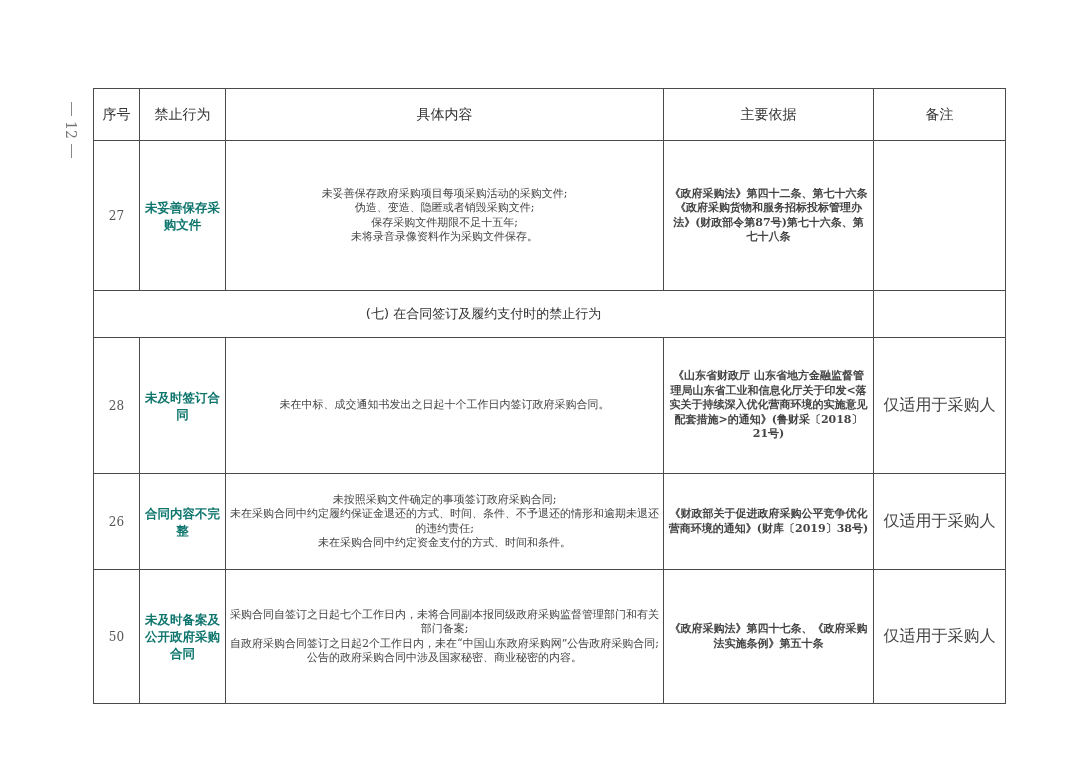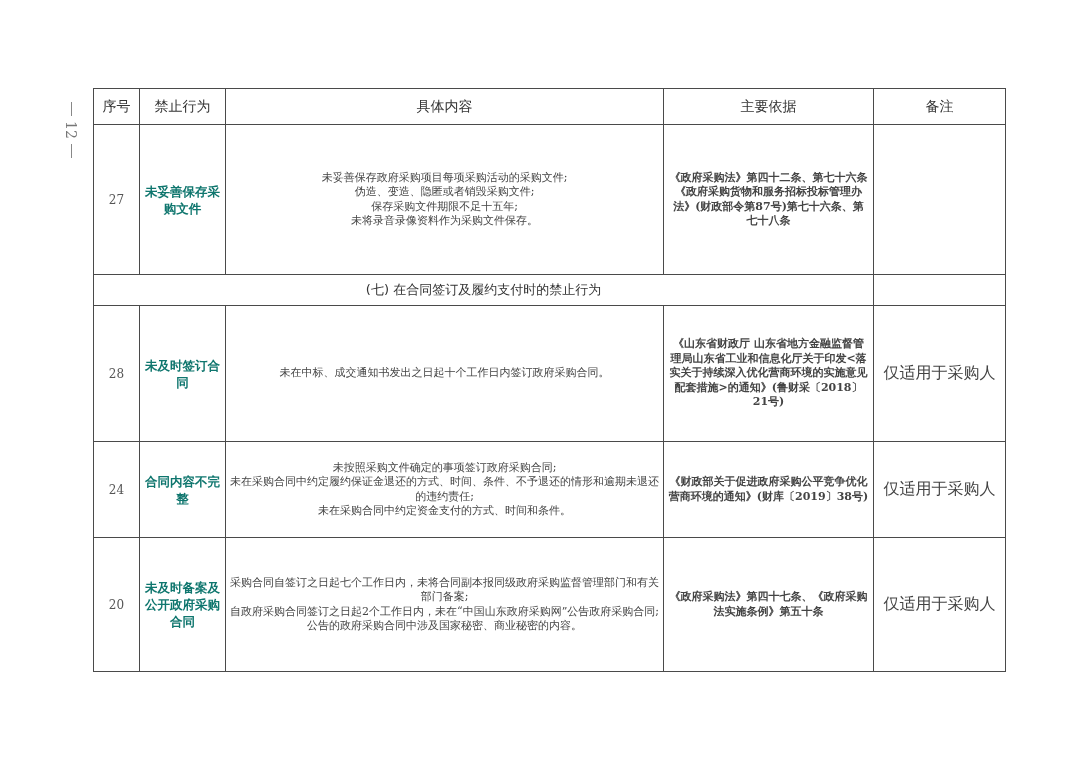--- a/index.html
+++ b/index.html
@@ -4,21 +4,21 @@
 <style>
   html, body { margin:0; padding:0; background:#ffffff; }
   body { width:1080px; height:764px; position:relative; overflow:hidden;
          font-family:"DejaVu Serif", "Liberation Serif", serif; color:#333; }
   .page-num { position:absolute; left:58px; top:102px; width:26px; height:70px;
               display:flex; flex-direction:column; align-items:center; color:#777; font-size:13px; }
   .page-num .dash { width:1px; height:14px; background:#888; }
   .page-num .num { transform:rotate(90deg); margin:6px 0; font-size:14px; }
   table.main { position:absolute; left:93px; top:88px; width:912px; border-collapse:collapse;
                table-layout:fixed; }
-  table.main td, table.main th { border:1.5px solid #4a4a4a; padding:0 4px; vertical-align:middle;text-align:center; }
+  table.main td, table.main th { border:1.5px solid #4a4a4a; padding:8px 4px; vertical-align:middle;text-align:center; }
   th { font-family:"DejaVu Sans", "Liberation Sans", sans-serif; font-weight:normal; font-size:14px; color:#333; height:35px; }
   td.seq { text-align:center; font-size:12px; color:#555; }
   td.act { font-family:"DejaVu Sans", "Liberation Sans", sans-serif; font-weight:bold; font-size:12.5px; line-height:17px; color:#0f766e; padding-left:3px; }
   td.cont { font-size:11px; line-height:14.5px; color:#444; padding-left:3px; }
   td.basis { font-size:11px; line-height:14.5px; color:#444; padding-left:3px;font-weight:bold; }
   td.note { font-size:16px; color:#444; padding-left:3px; }
   td.section { font-family:"DejaVu Sans", "Liberation Sans", sans-serif; font-size:13px; color:#333; height:30px; padding-left:8px; }
   .line { display:block; }
 </style>
 </head>
@@ -70,34 +70,34 @@
     <td class="act">未及时签订合同</td>
     <td class="cont">
       <span class="line">未在中标、成交通知书发出之日起十个工作日内签订政府采购合同。</span>
     </td>
     <td class="basis">
       <span class="line">《山东省财政厅 山东省地方金融监督管理局山东省工业和信息化厅关于印发&lt;落实关于持续深入优化营商环境的实施意见配套措施&gt;的通知》(鲁财采〔2018〕21号)</span>
     </td>
     <td class="note">仅适用于采购人</td>
   </tr>
   <tr style="height:96px">
-    <td class="seq">24</td>
+    <td class="seq">26</td>
     <td class="act">合同内容不完整</td>
     <td class="cont">
       <span class="line">未按照采购文件确定的事项签订政府采购合同;</span>
       <span class="line">未在采购合同中约定履约保证金退还的方式、时间、条件、不予退还的情形和逾期未退还的违约责任;</span>
       <span class="line">未在采购合同中约定资金支付的方式、时间和条件。</span>
     </td>
     <td class="basis">
       <span class="line">《财政部关于促进政府采购公平竞争优化营商环境的通知》(财库〔2019〕38号)</span>
     </td>
     <td class="note">仅适用于采购人</td>
   </tr>
   <tr style="height:134px">
-    <td class="seq">20</td>
+    <td class="seq">50</td>
     <td class="act">未及时备案及公开政府采购合同</td>
     <td class="cont">
       <span class="line">采购合同自签订之日起七个工作日内，未将合同副本报同级政府采购监督管理部门和有关部门备案;</span>
       <span class="line">自政府采购合同签订之日起2个工作日内，未在“中国山东政府采购网”公告政府采购合同;</span>
       <span class="line">公告的政府采购合同中涉及国家秘密、商业秘密的内容。</span>
     </td>
     <td class="basis">
       <span class="line">《政府采购法》第四十七条、《政府采购法实施条例》第五十条</span>
     </td>
     <td class="note">仅适用于采购人</td>

